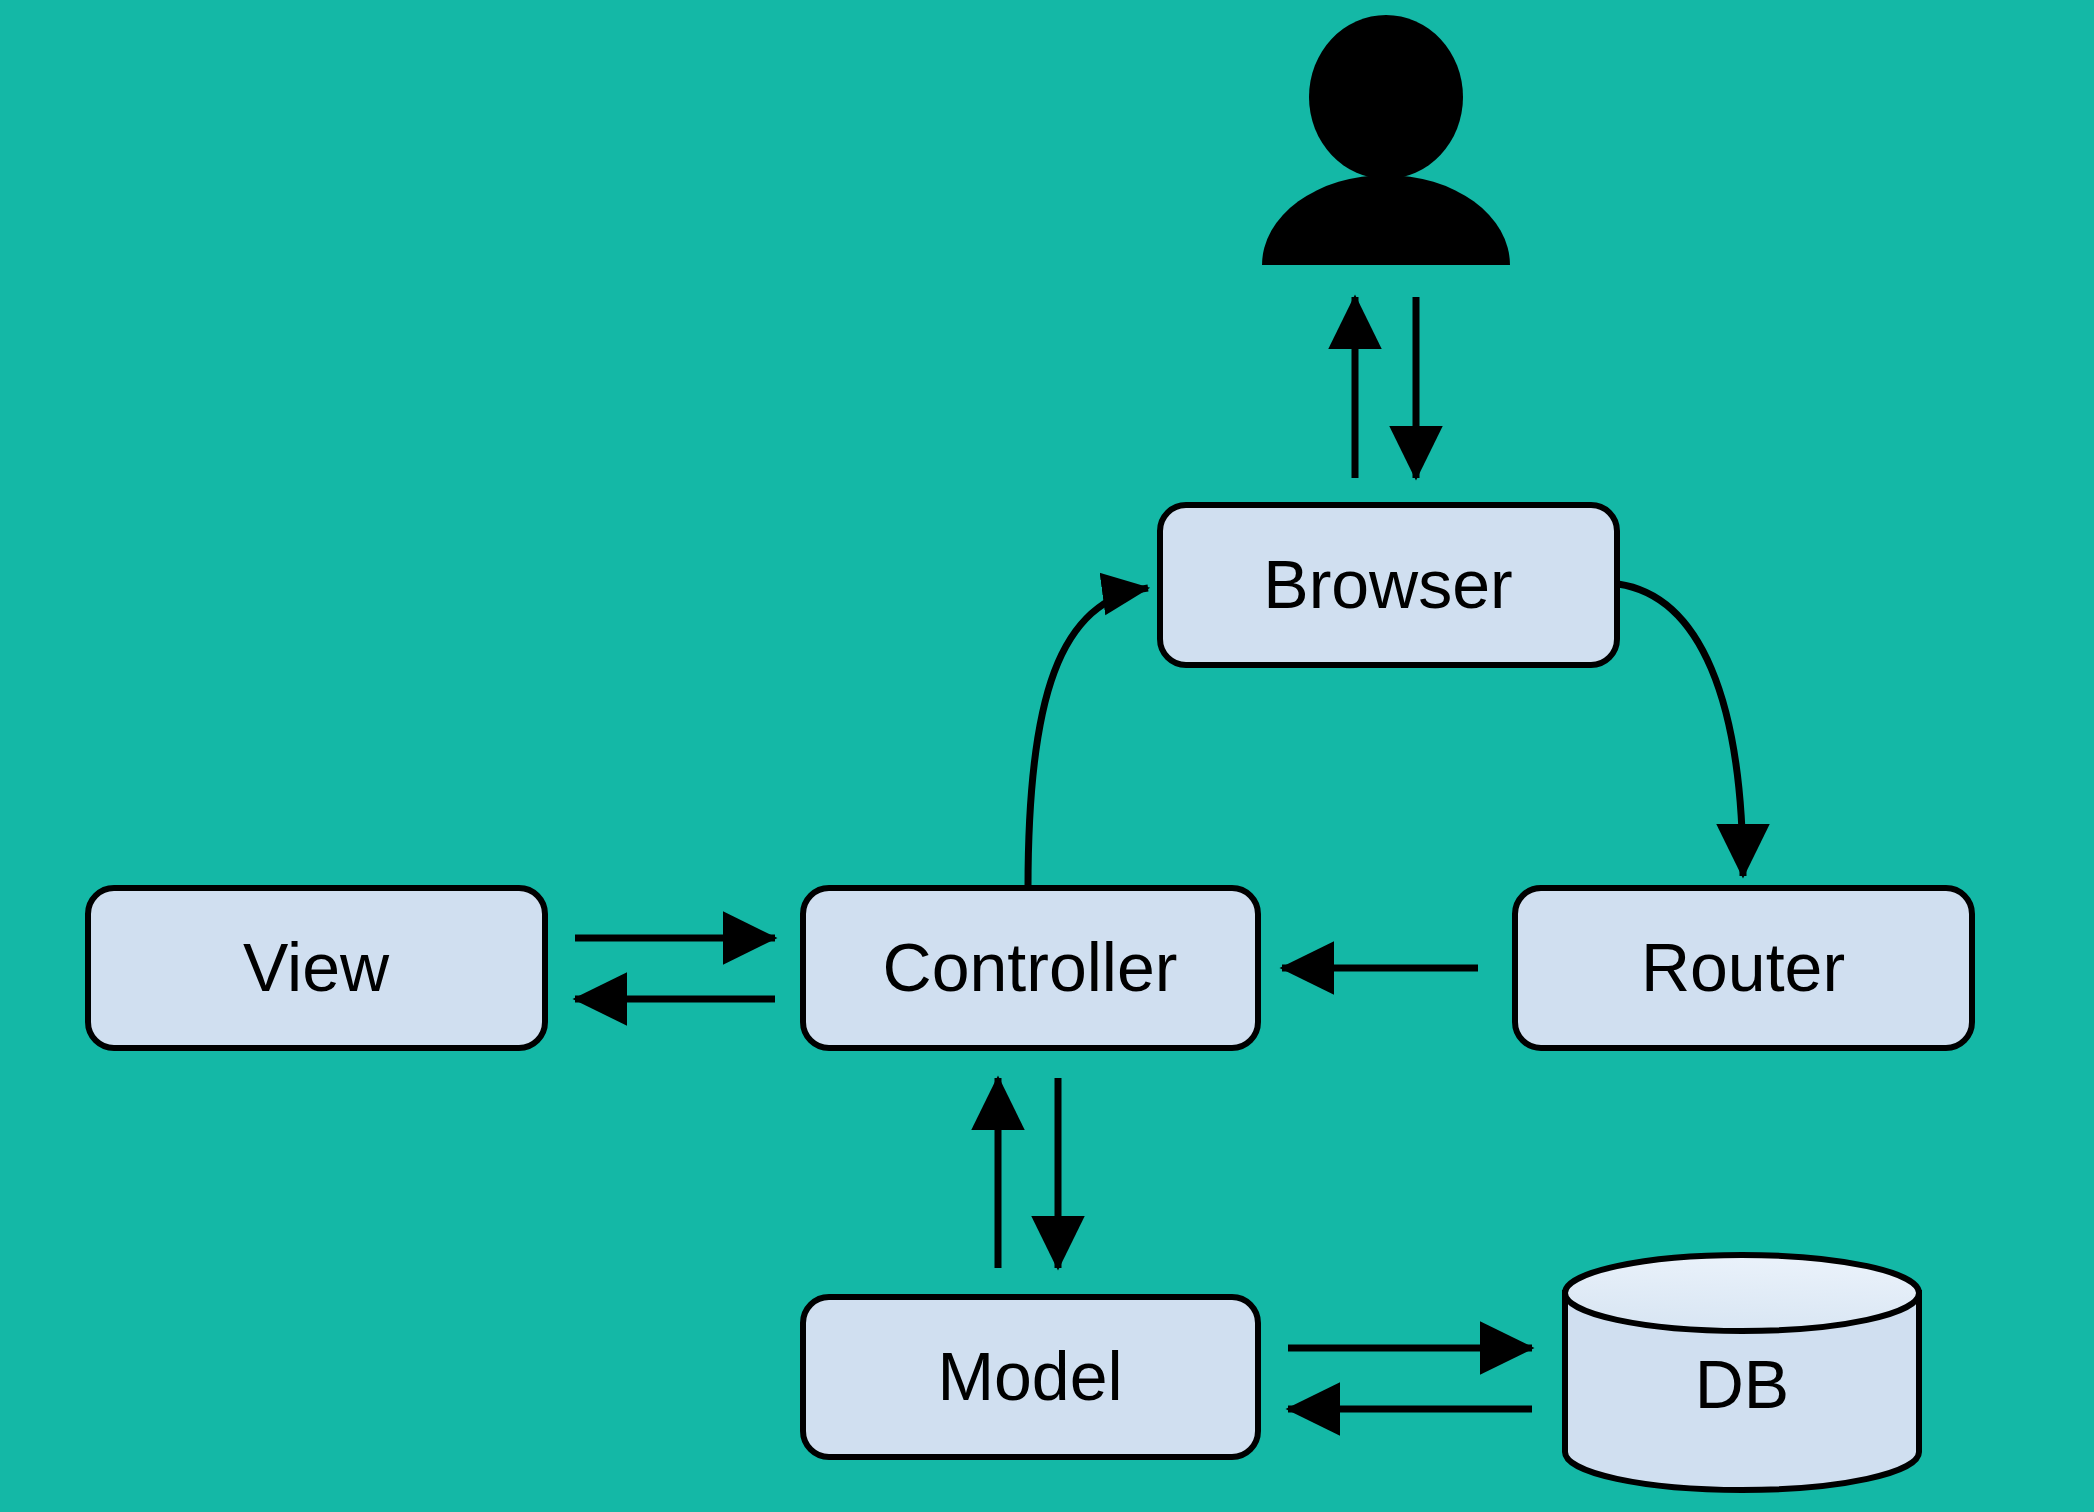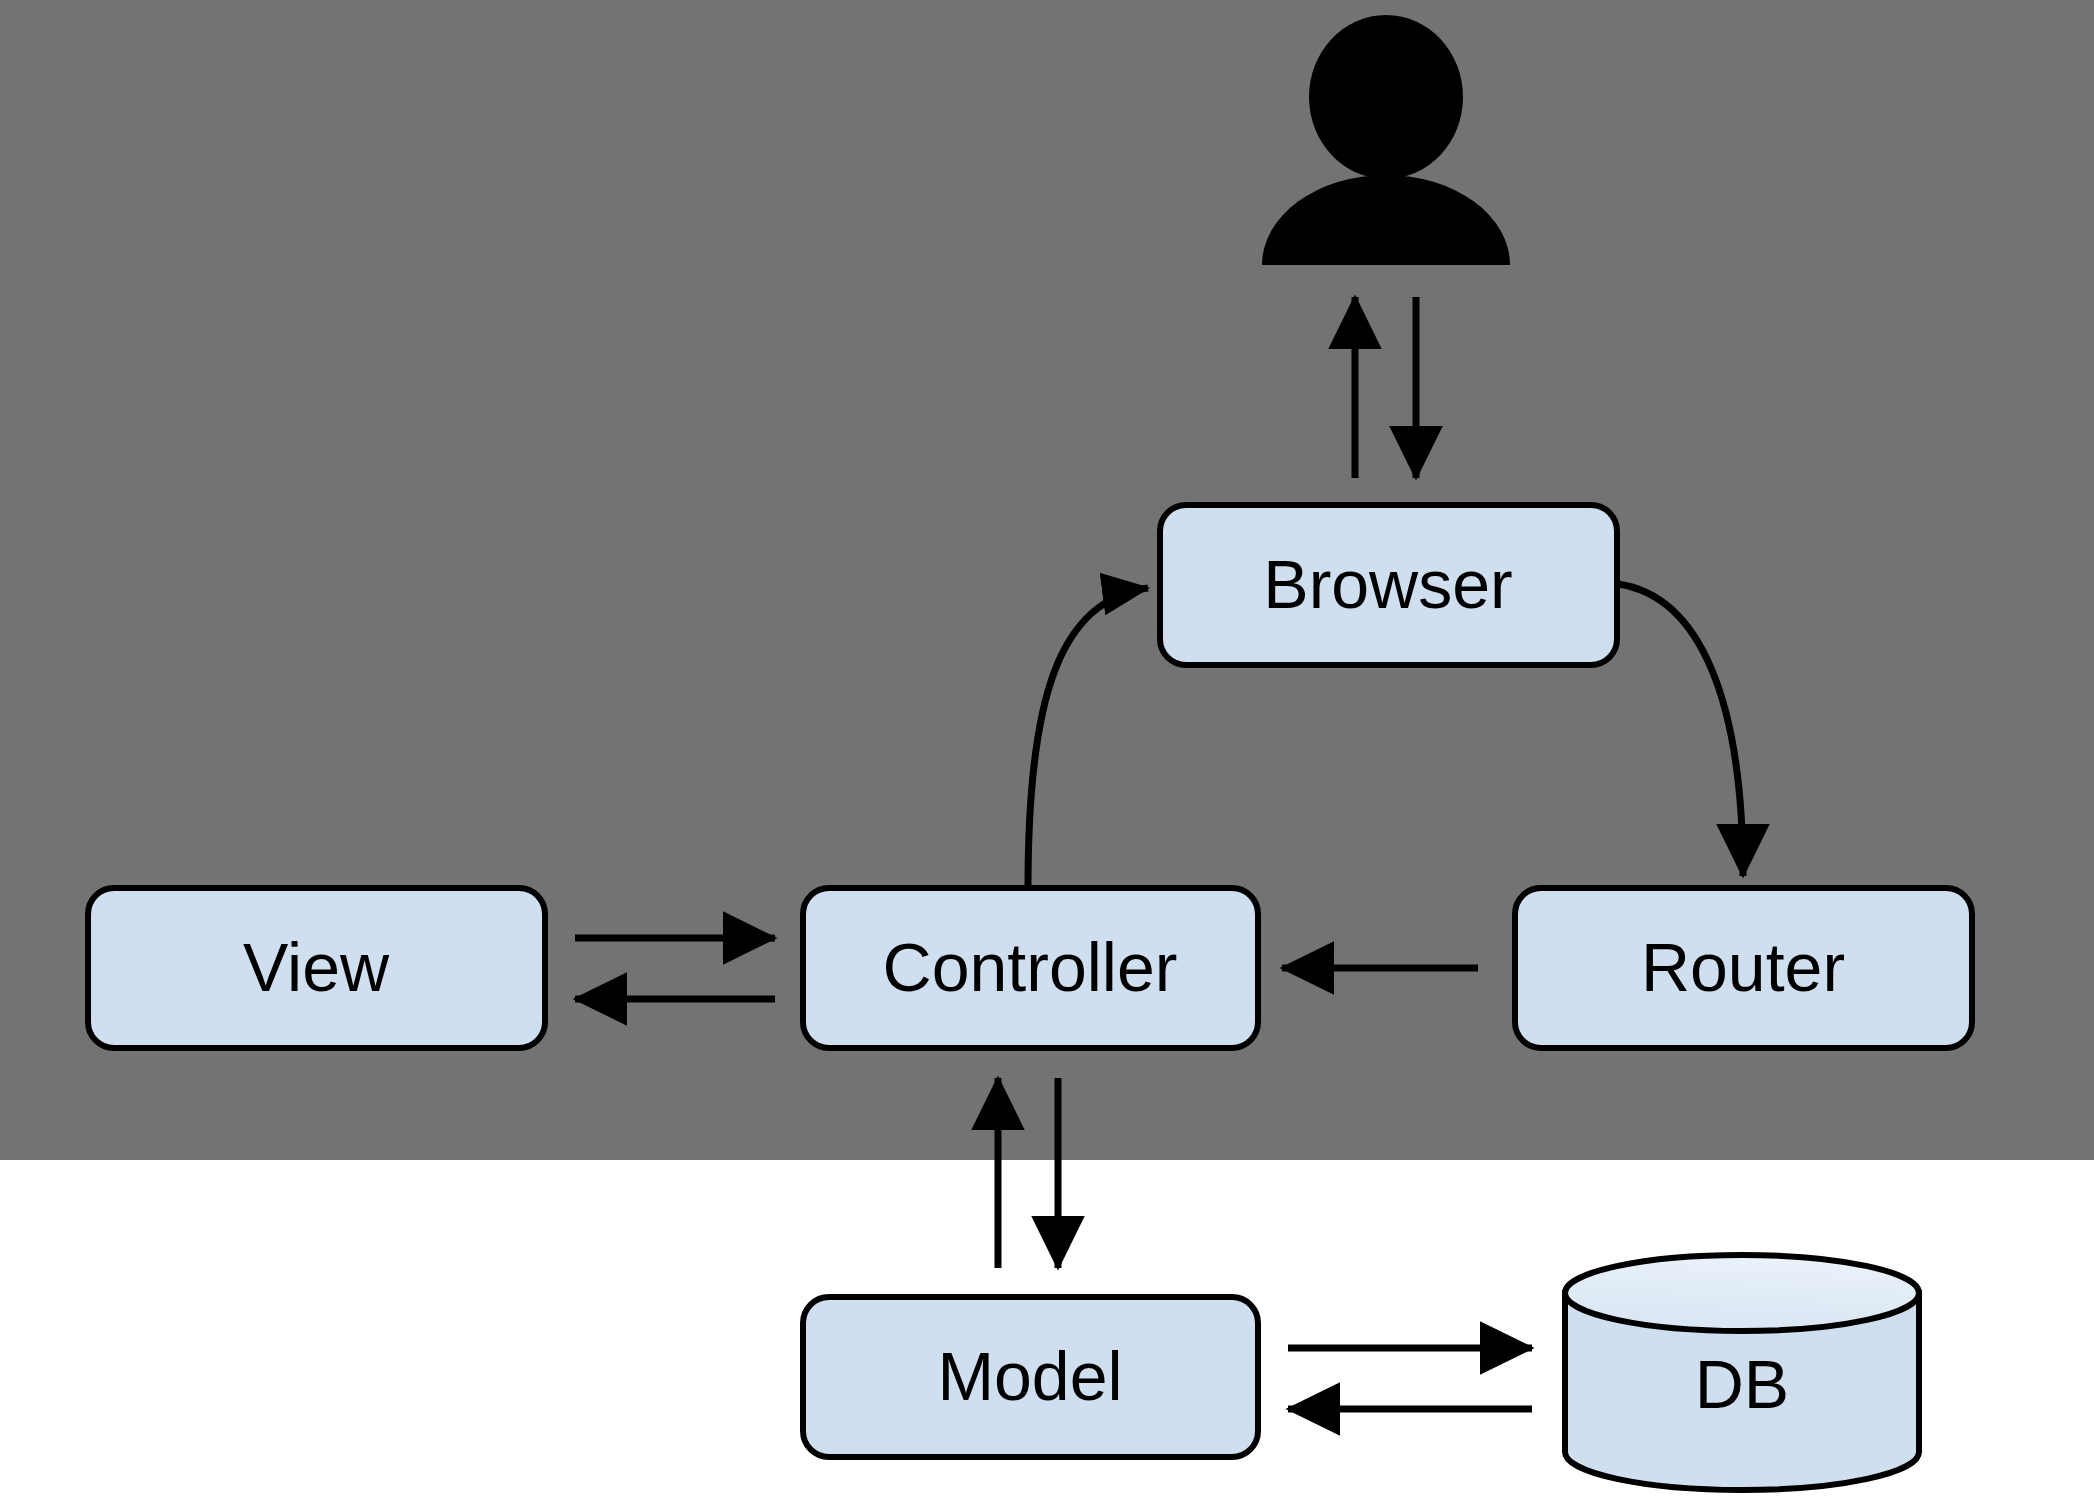--- a/index.html
+++ b/index.html
@@ -9,22 +9,22 @@
   }
   body {
     width: 2094px;
     height: 1512px;
     overflow: hidden;
     font-family: "Liberation Sans", sans-serif;
   }
   #diagram-root {
     position: relative;
     width: 2094px;
-    height: 1160px;
-    background: #737373;
+    height: 1512px;
+    background: #14b8a6;
   }
   svg#mvc-svg {
     display: block;
     width: 2094px;
     height: 1512px;
   }
   .node-label {
     font-family: "Liberation Sans", sans-serif;
     font-size: 68px;
     fill: #000000;

